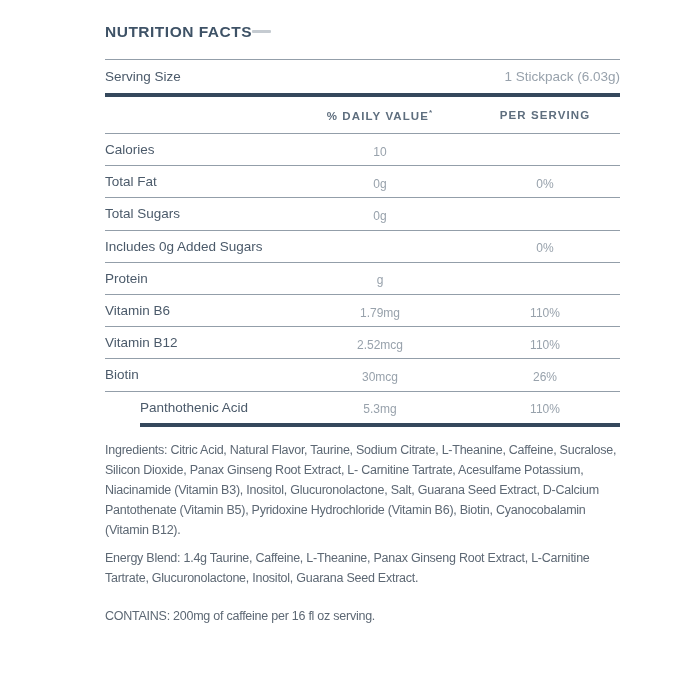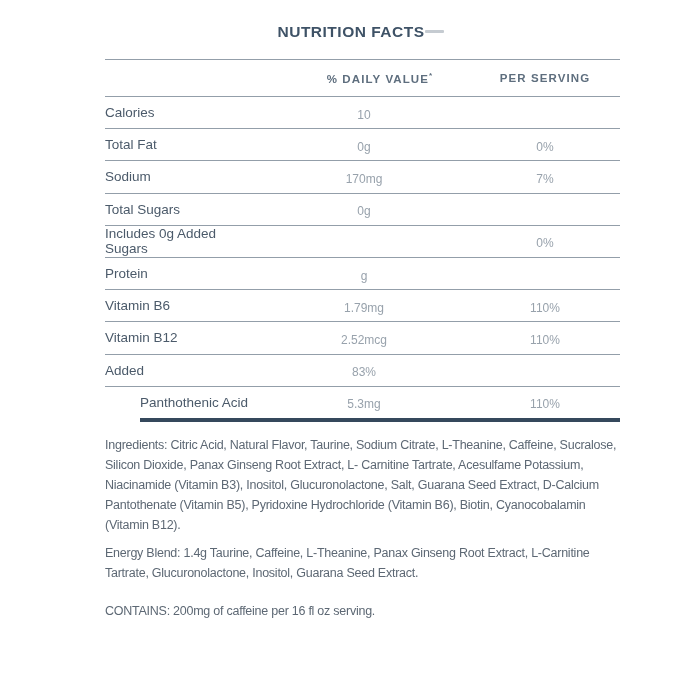--- a/index.html
+++ b/index.html
@@ -11,61 +11,65 @@
     --rule-thin:#939ea9;
     --rule-thick:#35485c;
     --dash:#c5cbd1;
     --bg:#ffffff;
   }
   *{margin:0;padding:0;box-sizing:border-box;}
   html,body{width:700px;height:700px;background:var(--bg);
     font-family:"Liberation Sans", sans-serif;}
   .panel{position:absolute;left:105px;top:22px;width:515px;}
 
-  .panel-header{height:38px;display:flex;justify-content:center;
+  .panel-header{height:38px;display:flex;justify-content:flex-start;
     align-items:flex-start;border-bottom:1px solid var(--rule-thin);}
   .panel-title{font-size:15.5px;font-weight:700;letter-spacing:.5px;
     color:var(--title);line-height:19px;}
   .dash{display:block;width:19px;height:3px;background:var(--dash);
     margin-top:8px;margin-right:4px;border-radius:1px;cursor:pointer;}
 
   .serving-row{height:37px;display:flex;justify-content:space-between;
     align-items:center;border-bottom:4px solid var(--rule-thick);
     font-size:13.5px;}
   .serving-row .lbl{color:var(--label);}
   .serving-row .val{color:var(--value);}
 
   .thead{height:37px;display:grid;grid-template-columns:1fr 180px 150px;
     align-items:center;border-bottom:1px solid var(--rule-thin);}
   .thead .col{font-size:11.5px;font-weight:700;letter-spacing:1.1px;
     color:var(--header);text-align:center;}
   .thead sup{font-size:8px;vertical-align:super;}
 
   .row{height:32.2px;display:grid;grid-template-columns:1fr 180px 150px;
-    align-items:center;border-bottom:1px solid var(--rule-thin);gap:16px;}
+    align-items:center;border-bottom:1px solid var(--rule-thin);}
   .rows .row:last-child{height:35px;border-bottom:4px solid var(--rule-thick);margin-left:35px;}
   .row .lbl{font-size:13.5px;color:var(--label);}
   .row .num{font-size:12px;color:var(--value);text-align:center;
     position:relative;top:2px;}
 
   .para{font-size:12.5px;line-height:20px;letter-spacing:-0.25px;
     color:var(--body);margin-top:8px;}
   .para.ingredients{margin-top:13px;}
   .para.contains{margin-top:18px;}
 </style>
 </head>
 <body>
 
 <div class="panel">
 
   <div class="panel-header">
     <div class="panel-title">NUTRITION FACTS</div>
     <span class="dash"></span>
   </div>
 
+  <div class="serving-row">
+    <span class="lbl">Serving Size</span>
+    <span class="val">1 Stickpack (6.03g)</span>
+  </div>
 
   <div>
     <div class="thead">
       <span class="col"></span>
       <span class="col"><span>% DAILY VALUE</span><sup>*</sup></span>
       <span class="col">PER SERVING</span>
     </div>
 
     <div class="rows">
 
@@ -74,25 +78,20 @@
           <span class="num">10</span>
           <span class="num"></span>
         </div>
 
         <div class="row">
           <span class="lbl">Total Fat</span>
           <span class="num">0g</span>
           <span class="num">0%</span>
         </div>
 
-        <div class="row">
-          <span class="lbl">Sodium</span>
-          <span class="num">170mg</span>
-          <span class="num">7%</span>
-        </div>
 
 
         <div class="row">
           <span class="lbl">Total Sugars</span>
           <span class="num">0g</span>
           <span class="num"></span>
         </div>
 
         <div class="row">
           <span class="lbl">Includes 0g Added Sugars</span>
@@ -112,22 +111,23 @@
           <span class="num">110%</span>
         </div>
 
         <div class="row">
           <span class="lbl">Vitamin B12</span>
           <span class="num">2.52mcg</span>
           <span class="num">110%</span>
         </div>
 
         <div class="row">
-          <span class="lbl">Added</span>
-          <span class="num">83%</span>
+          <span class="lbl">Biotin</span>
+          <span class="num">30mcg</span>
+          <span class="num">26%</span>
         </div>
 
         <div class="row">
           <span class="lbl">Panthothenic Acid</span>
           <span class="num">5.3mg</span>
           <span class="num">110%</span>
         </div>
       </div>
   </div>
 

